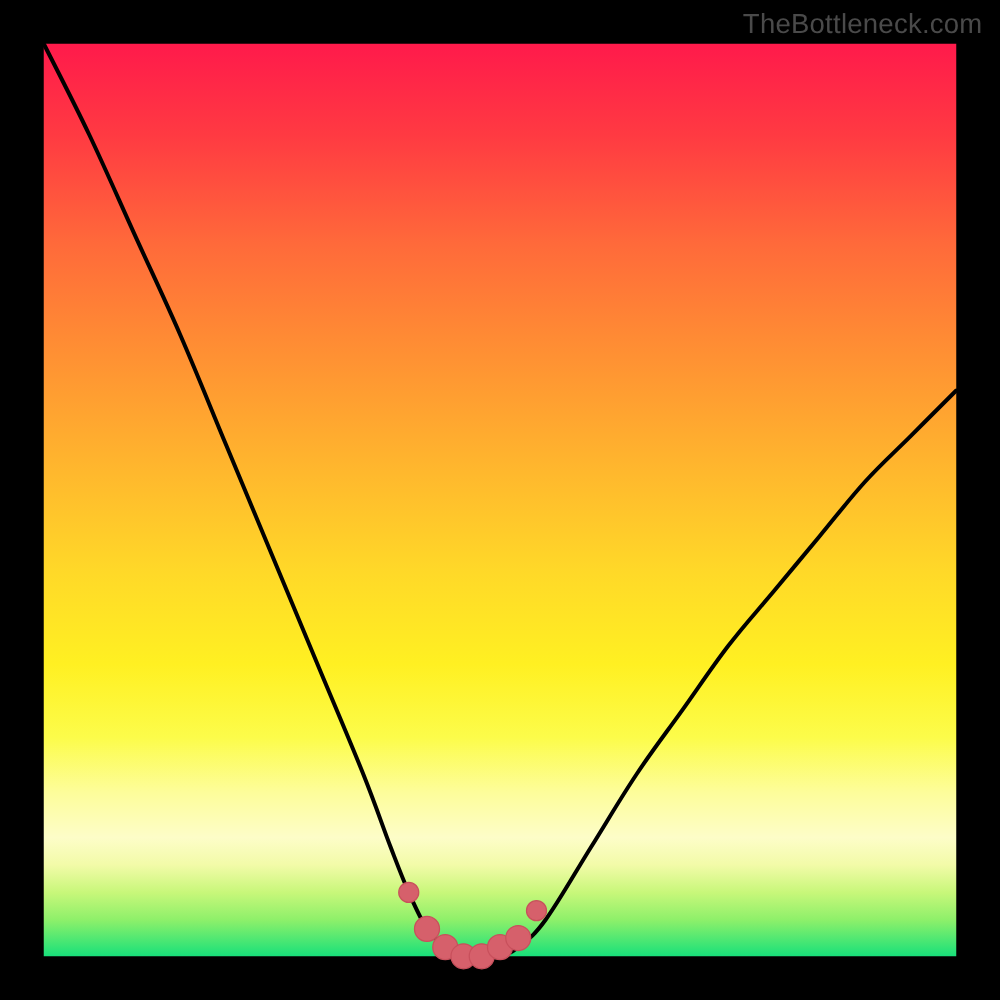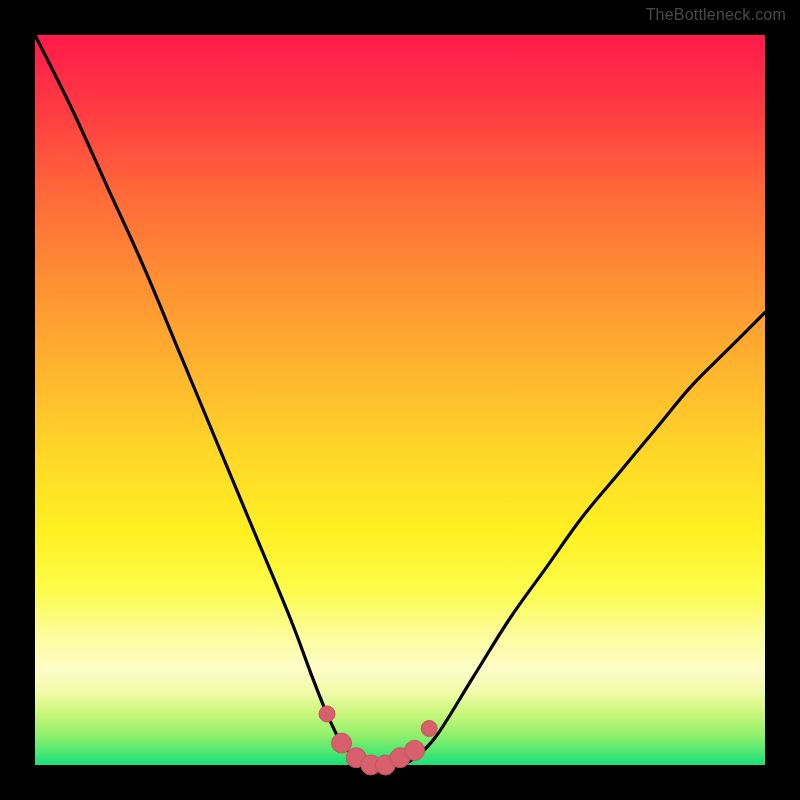--- a/index.html
+++ b/index.html
@@ -38,21 +38,21 @@
       #c8f77a 93%,
       #8ef06a 96%,
       #18e07a 100%
     );
   }
   .watermark {
     position: absolute;
     top: 6px;
     right: 14px;
     color: #4a4a4a;
-    font-size: 16px;
+    font-size: 22px;
     font-weight: 500;
     letter-spacing: 0.2px;
     user-select: none;
   }
   svg.curve {
     position: absolute;
     left: 0; top: 0;
     width: 730px;
     height: 730px;
     overflow: visible;

